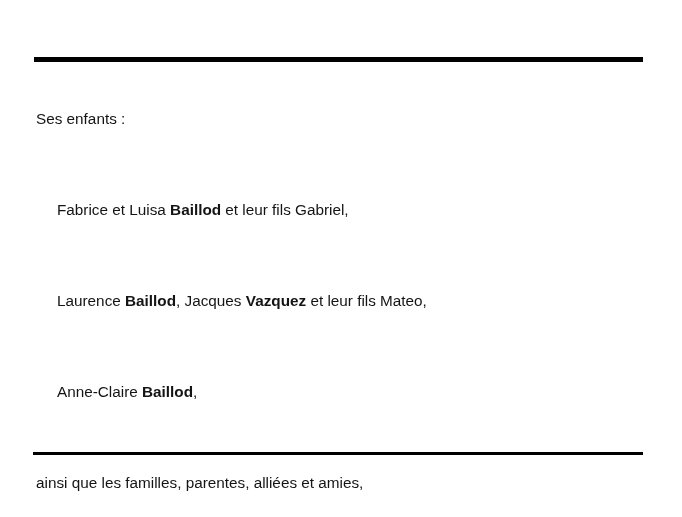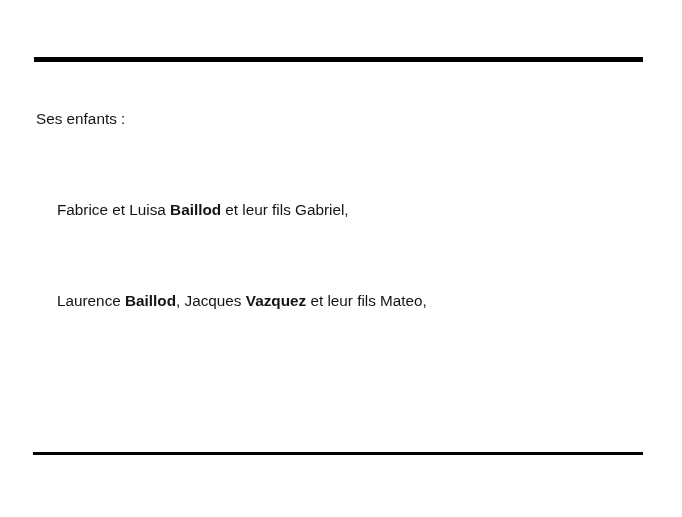--- a/index.html
+++ b/index.html
@@ -57,21 +57,23 @@
 <div class="page">
   <div class="rule-top"></div>
 
   <div class="content">
     <p>Ses enfants :</p>
 
     <p class="indented"><span>Fabrice et Luisa </span><span class="b">Baillod</span><span> et leur fils Gabriel,</span></p>
 
     <p class="indented"><span>Laurence </span><span class="b">Baillod</span><span>, Jacques </span><span class="b">Vazquez</span><span> et leur fils Mateo,</span></p>
 
+    <p class="indented"><span>Anne-Claire </span><span class="b">Baillod</span><span>,</span></p>
 
+    <p>ainsi que les familles, parentes, alliées et amies,</p>
     
 
     
     
 
     
 
     
     
     

